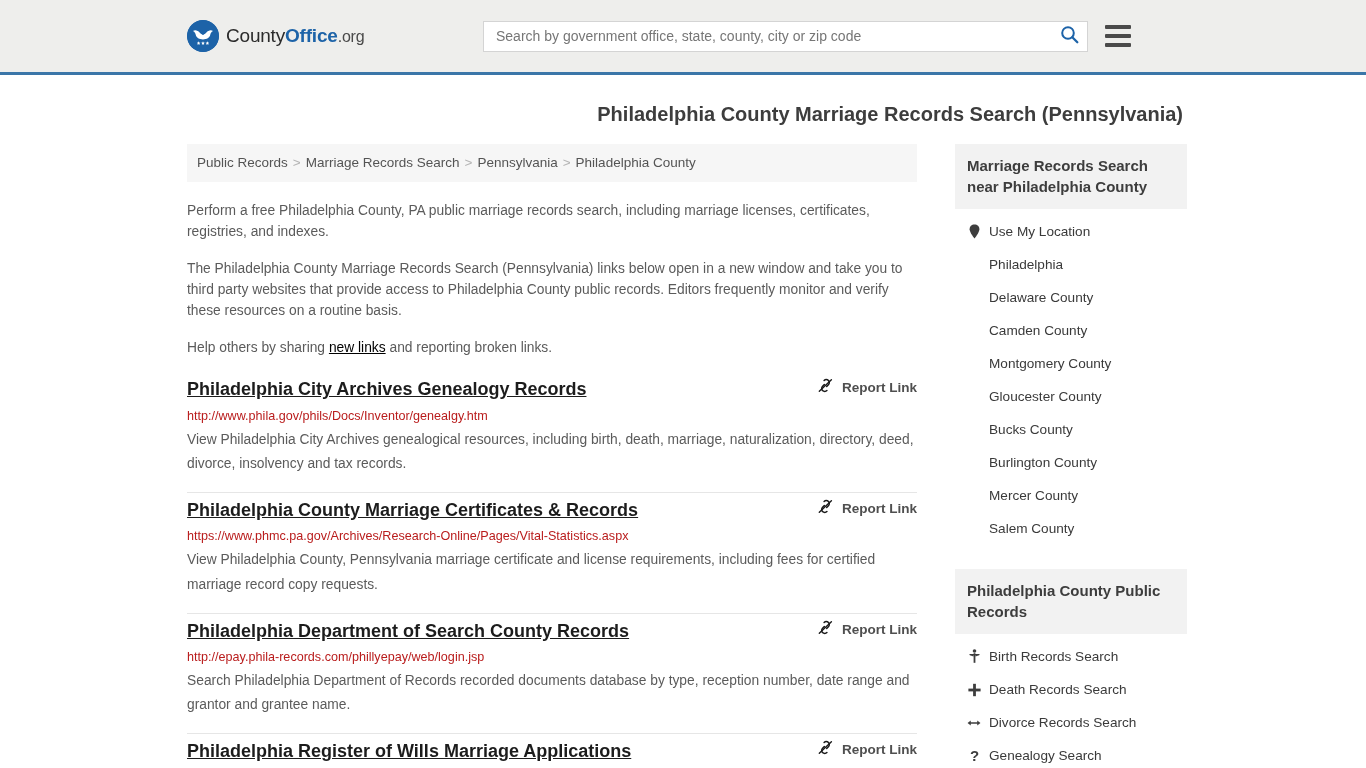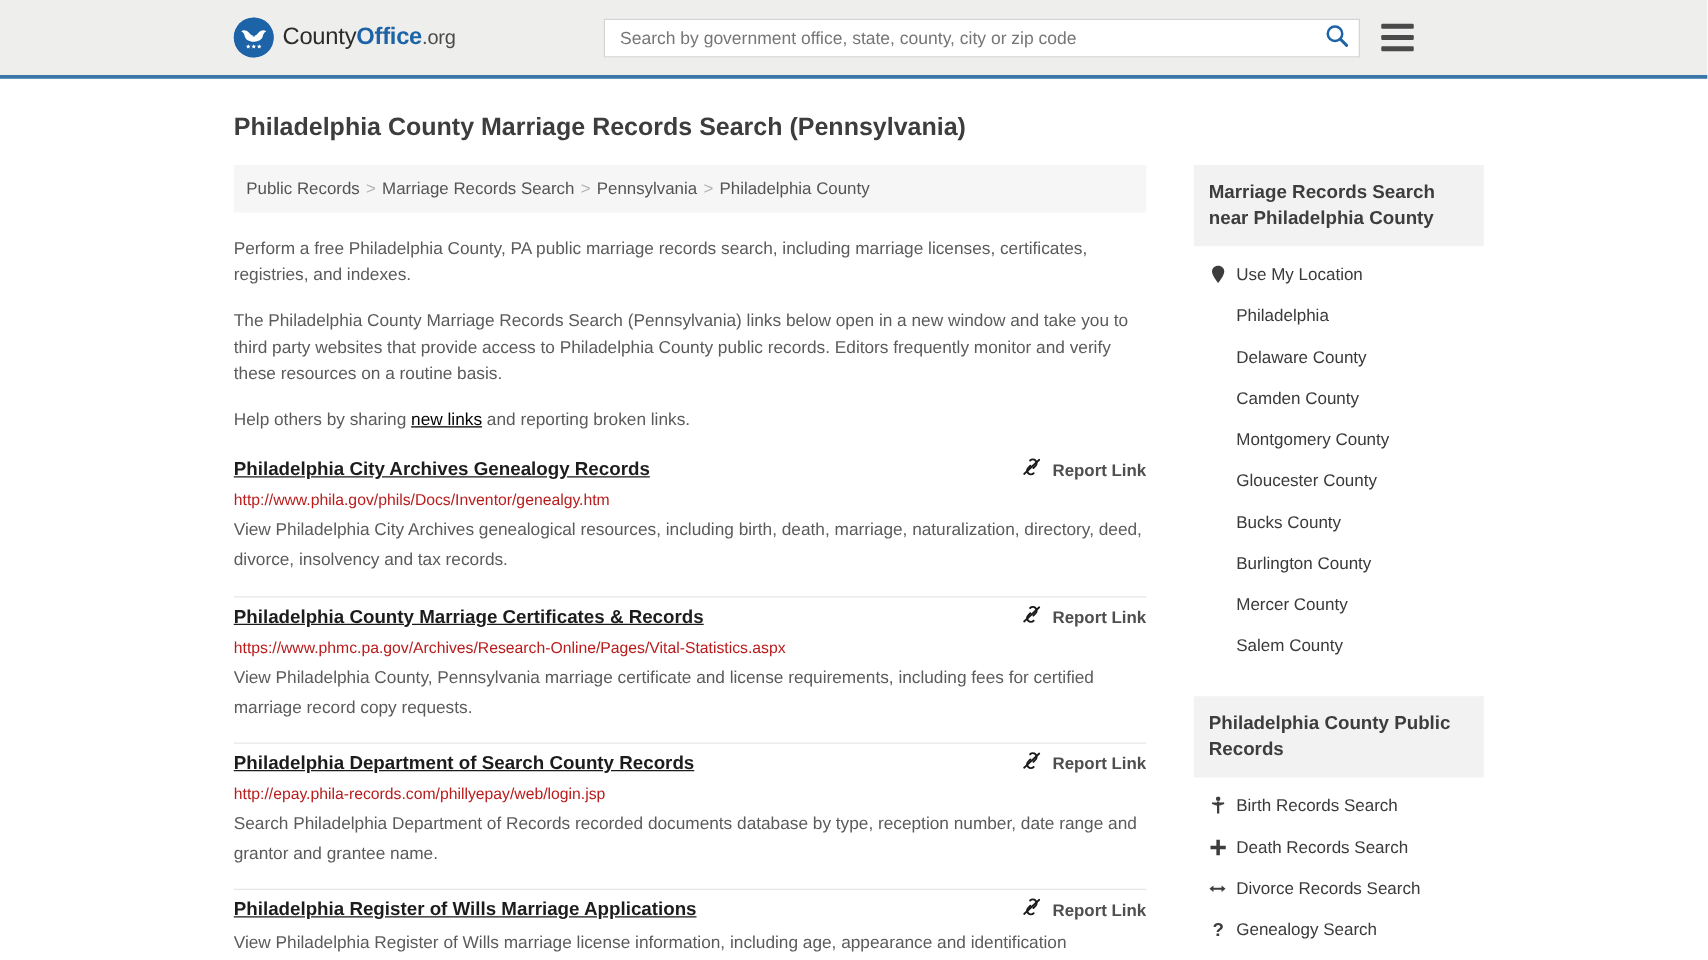--- a/index.html
+++ b/index.html
@@ -8,21 +8,21 @@
     margin: 0; padding: 0;
     width: 1366px; height: 768px;
     overflow: hidden;
     background: #ffffff;
     font-family: "Liberation Sans", sans-serif;
     -webkit-font-smoothing: antialiased;
   }
 
   
   .site-header {
-    height: 63px;
+    height: 75px;
     background: #eeeeec;
     border-bottom: 3px solid #3b76a8;
     display: flex;
     align-items: center;
     position: relative;
   }
   .header-inner {
     width: 1000px;
     margin: 0 auto;
     display: flex;
@@ -102,20 +102,21 @@
     margin: 0 auto;
     padding-left: 4px;
     display: block;
   }
   .page-title {
     font-size: 20px;
     font-weight: bold;
     color: #3d3d3d;
     margin: 27px 0 0 0;
     line-height: 1.2;
+    text-align: right;
   }
   .cols {
     display: flex;
     align-items: flex-start;
     margin-top: 18px;
   }
   .main-col { width: 730px; flex: none; }
   .side-col { width: 232px; margin-left: 38px; flex: none; }
 
   
@@ -151,21 +152,21 @@
     border-bottom: 1px solid #e6e6e6;
     padding: 6px 0 16px 0;
   }
   .result:first-child { padding-top: 0; }
   .result-head {
     display: flex;
     align-items: flex-start;
     justify-content: space-between;
   }
   .result-title {
-    font-size: 15px;
+    font-size: 18px;
     font-weight: bold;
     color: #1c1c1c;
     text-decoration: underline;
     line-height: 1.3;
     cursor: pointer;
   }
   .report-link {
     display: flex;
     align-items: center;
     gap: 8px;

